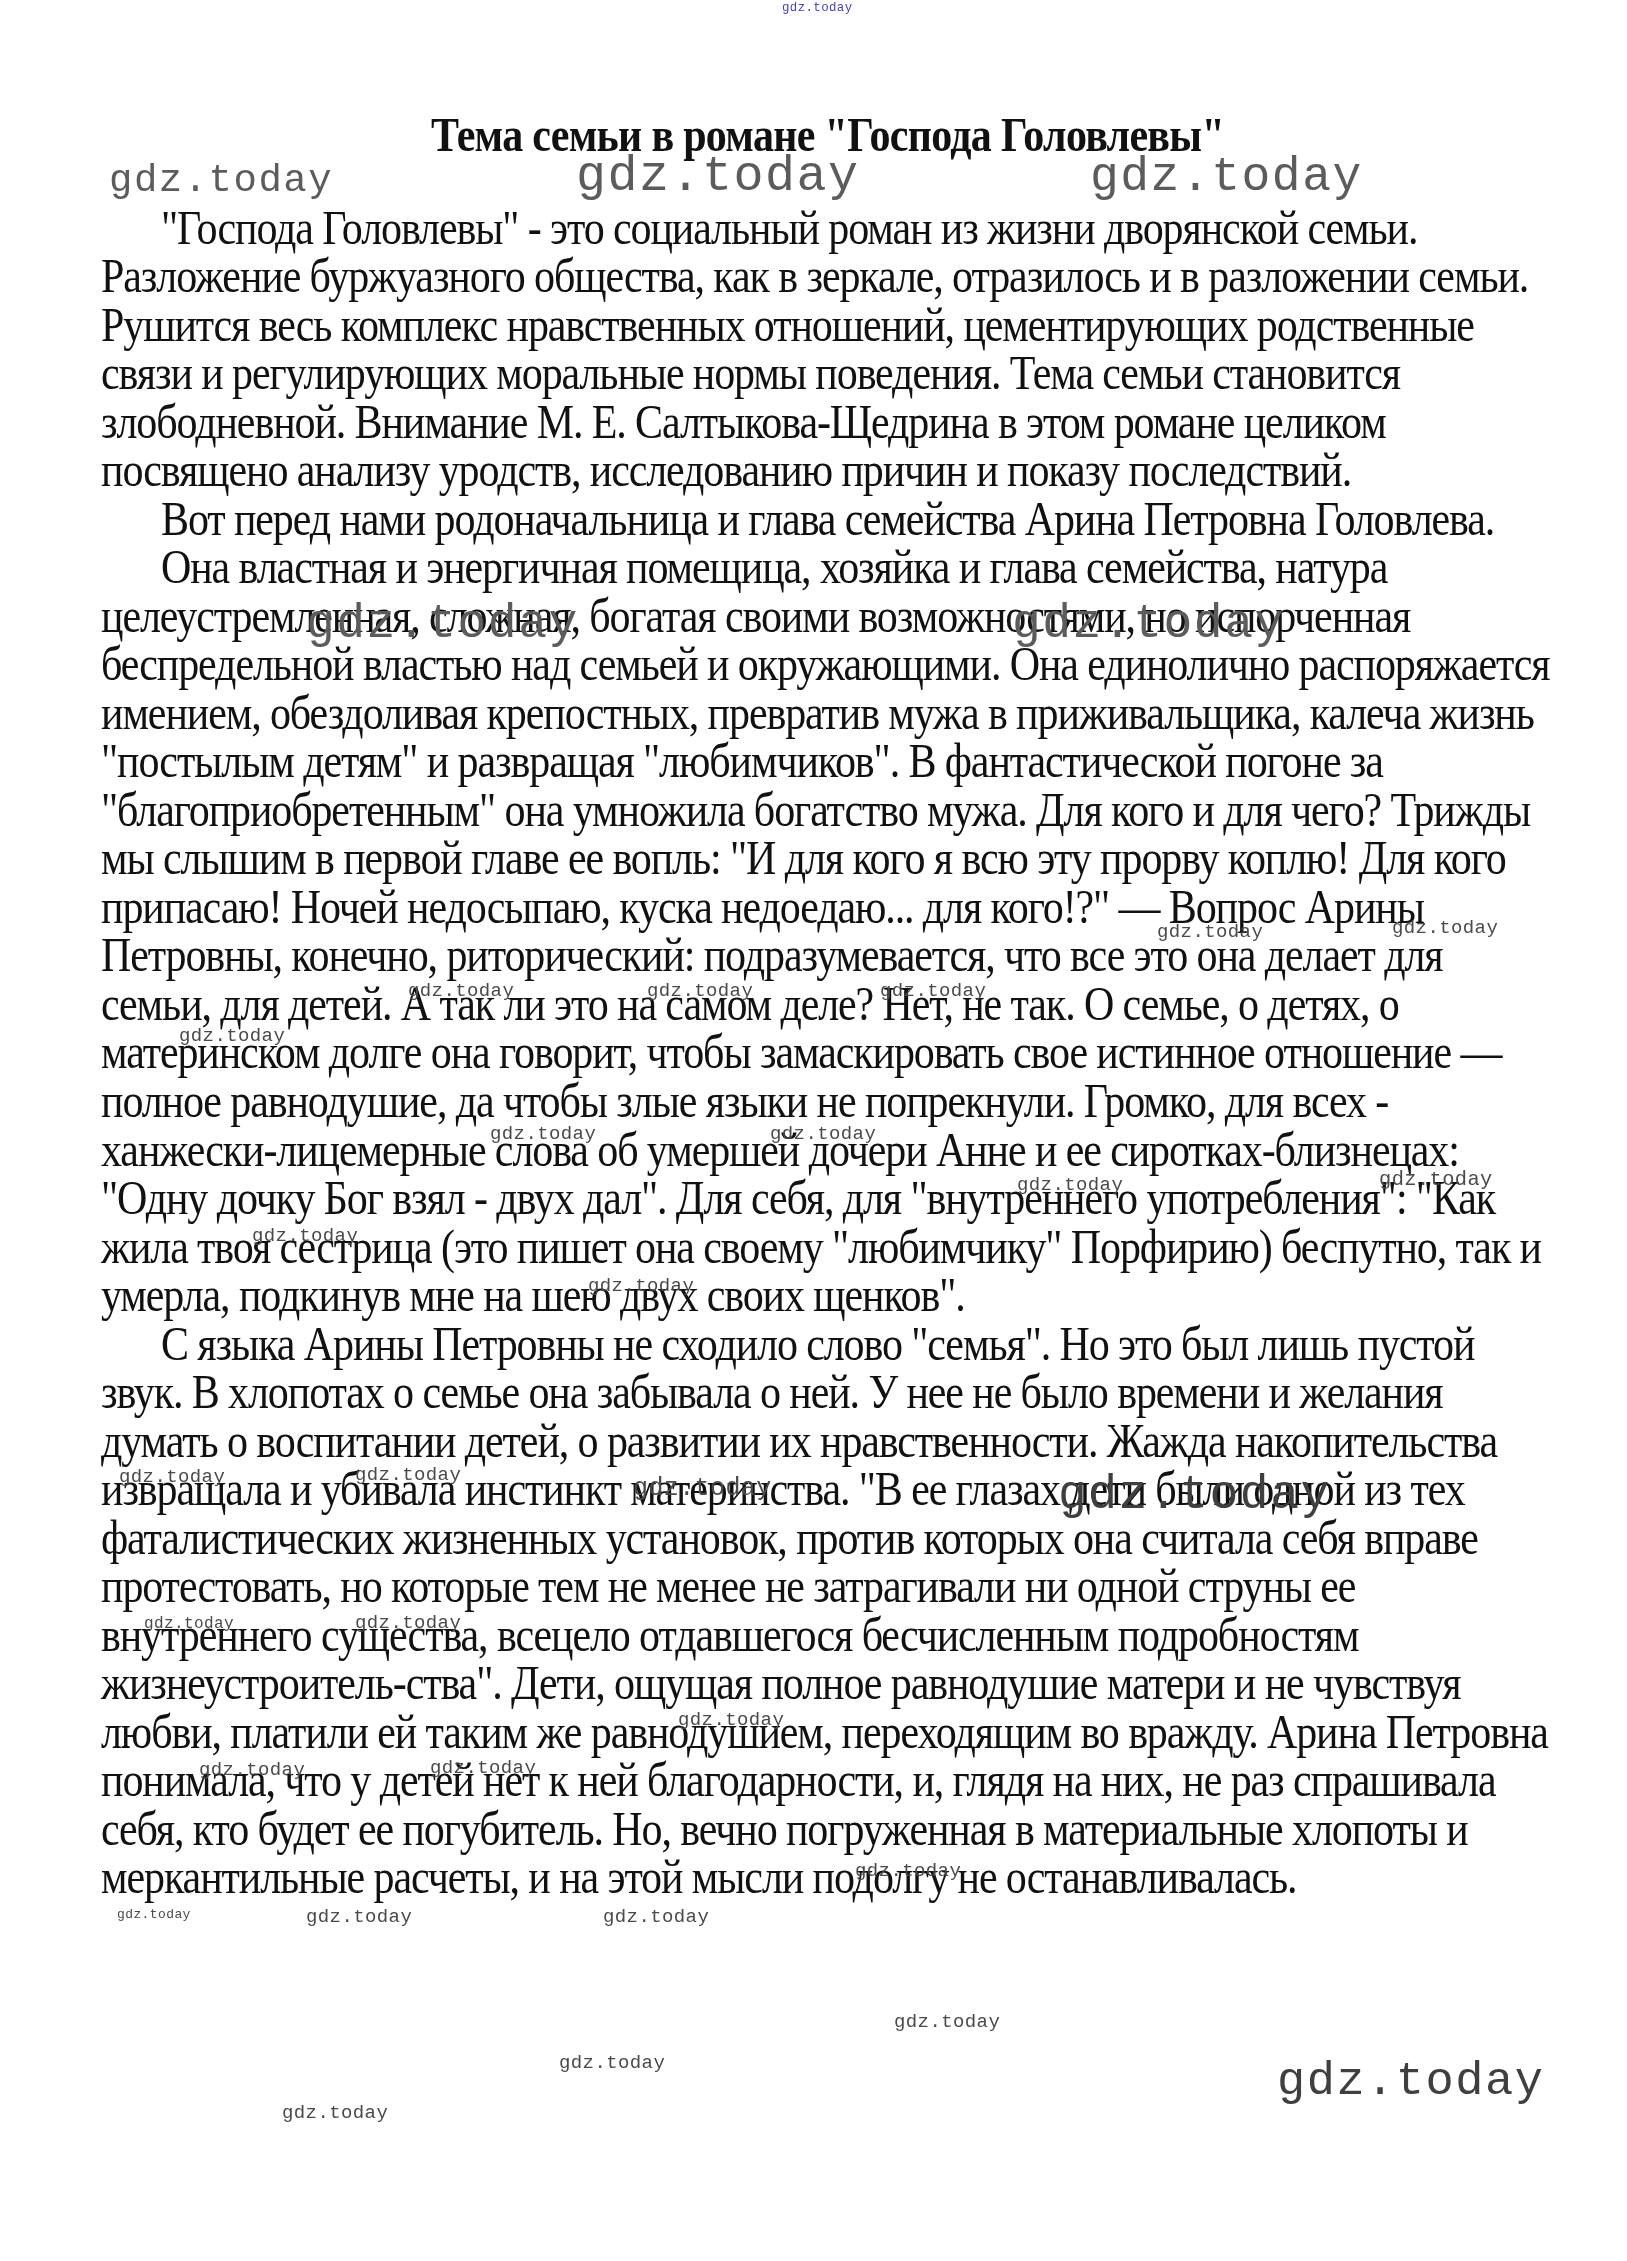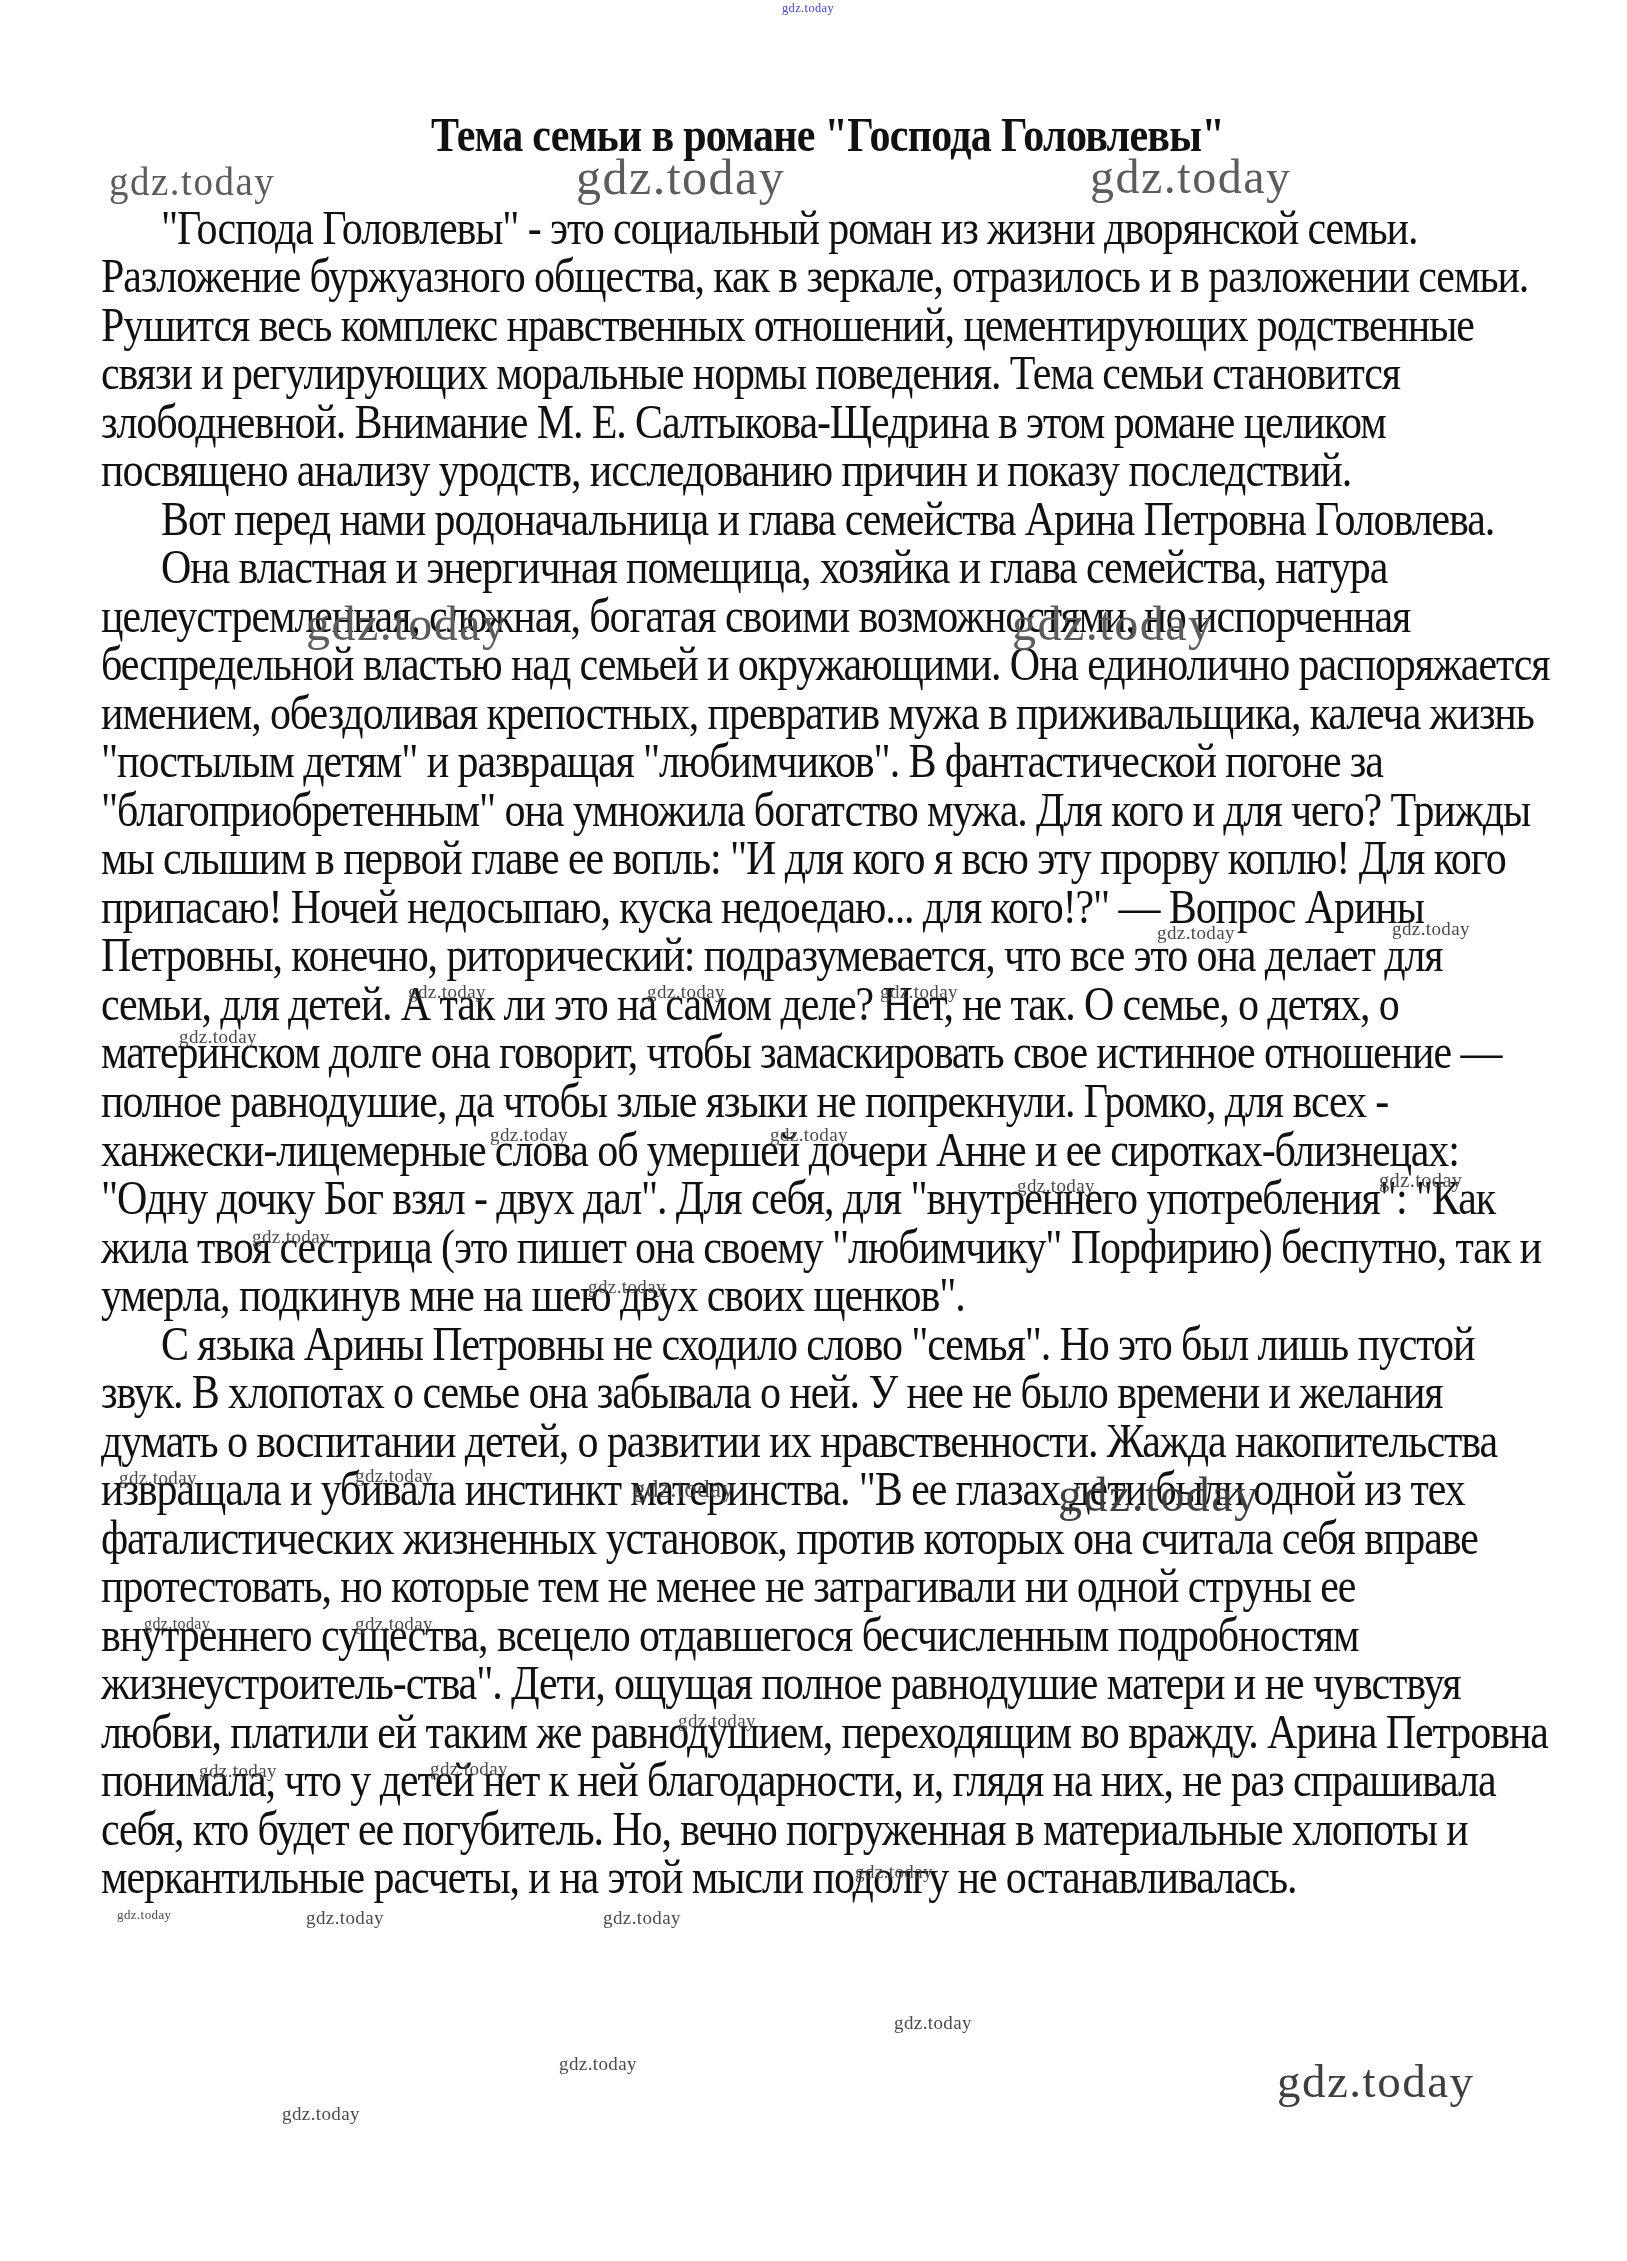--- a/index.html
+++ b/index.html
@@ -36,21 +36,21 @@
     letter-spacing: -0.7px;
   }
   .para {
     margin: 0;
     text-indent: 60px;
     text-align: left;
   }
   
   .wm {
     position: absolute;
-    font-family: Liberation Serif, serif;
+    font-family: Liberation Mono, monospace;
     font-weight: normal;
     white-space: nowrap;
     line-height: 1;
     pointer-events: none;
   }
   .wm-top    { color: #4444c4; letter-spacing: 0.4px; }
   .wm-large  { color: #5c5c5c; letter-spacing: 1.5px; }
   .wm-xlarge { color: #3f3f3f; letter-spacing: 1.5px; }
   .wm-small  { color: #4a4a4a; letter-spacing: 0.4px; }
 </style>

